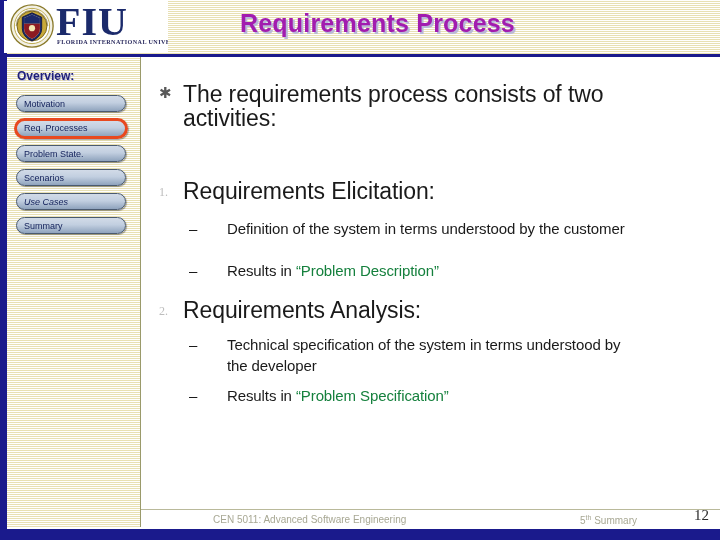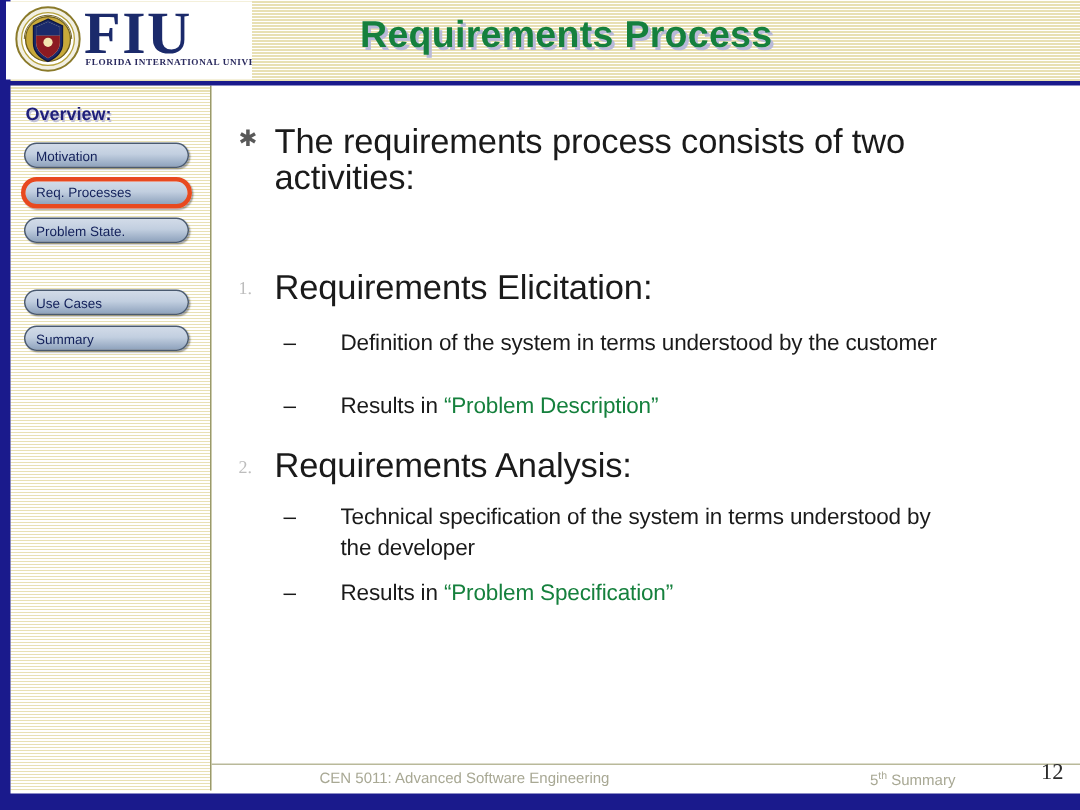--- a/index.html
+++ b/index.html
@@ -54,21 +54,21 @@
     width: 720px; height: 3px;
     background: #1a1a8c;
     z-index: 4;
   }
   #slide-title {
     position: absolute;
     left: 240px; top: 9px;
     width: 440px;
     font-size: 25px;
     font-weight: bold;
-    color: #15803d;
+    color: #a21caf;
     letter-spacing: .2px;
     text-shadow: 2px 2px 0 #b9b9d8;
     white-space: nowrap;
     z-index: 5;
   }
 
   
   #logo {
     position: absolute;
     left: 4px; top: 1px;
@@ -279,21 +279,22 @@
     <div id="fiu-letters">FIU</div>
     <div id="fiu-sub">FLORIDA INTERNATIONAL UNIVERSITY</div>
   </div>
 
   <div id="sidebar" class="stripes">
     <div id="sidebar-title">Overview:</div>
 
     <div class="navbtn" style="top:38px;">Motivation</div>
     <div class="navbtn" style="top:88px;">Problem State.</div>
     <div class="navbtn active" style="top:61px;">Req. Processes</div>
-    <div class="navbtn" style="top:136px;">Use Cases</div>
+    <div class="navbtn" style="top:112px;">Scenarios</div>
+    <div class="navbtn" style="top:136px;font-style:italic;">Use Cases</div>
     <div class="navbtn" style="top:160px;">Summary</div>
   </div>
 
   <div id="content">
 
     <div class="lvl1" style="top:25px; left:0; width:520px;">
       <div class="marker star">✱</div>
       <div class="txt">The requirements process consists of two activities:</div>
     </div>
 

